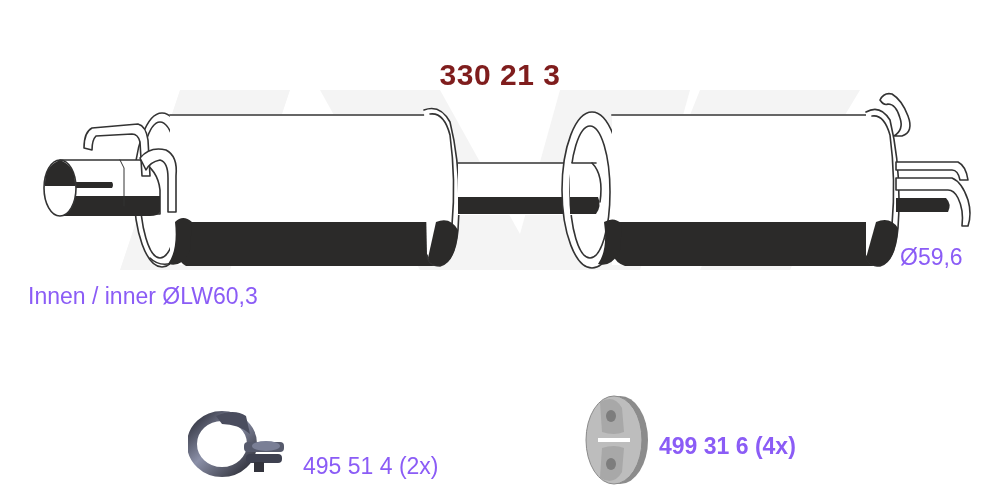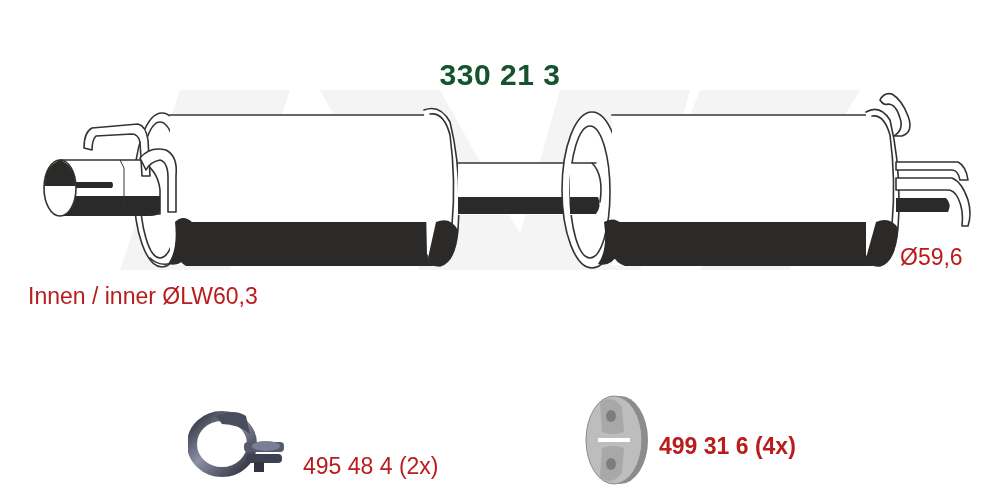--- a/index.html
+++ b/index.html
@@ -1,21 +1,21 @@
 <!DOCTYPE html>
 <html><head>
 <meta charset="utf-8">
 <style>
   html, body { margin:0; padding:0; background:#ffffff; }
   body { width:1000px; height:500px; position:relative; overflow:hidden; font-family:"Liberation Sans", sans-serif; color:#2b2a29; }
   .abs { position:absolute; }
   #watermark { left:0; top:0; width:1000px; height:500px; }
   #drawing { left:0; top:0; width:1000px; height:500px; }
-  .part-number { left:0; width:1000px; top:58px; text-align:center; font-size:30px; font-weight:bold; letter-spacing:0.5px; color:#14532d; }
-  .label { font-size:23px; color:#b91c1c; white-space:nowrap; }
+  .part-number { left:0; width:1000px; top:58px; text-align:center; font-size:30px; font-weight:bold; letter-spacing:0.5px; color:#7f1d1d; }
+  .label { font-size:23px; color:#8b5cf6; white-space:nowrap; }
   #inner-diameter-label { left:28px; top:283px; }
   #outer-diameter-label { left:900px; top:244px; }
   #clamp-label { left:303px; top:453px; }
   #hanger-label { left:659px; top:433px;font-weight:bold; }
   #clamp-icon { left:188px; top:402px; }
   #hanger-icon { left:580px; top:392px; }
 </style>
 </head>
 <body>
 
@@ -110,21 +110,21 @@
     </linearGradient>
   </defs>
   <ellipse cx="34" cy="42" rx="30" ry="28" fill="none" stroke="url(#steel)" stroke-width="10"></ellipse>
   <ellipse cx="34" cy="42" rx="22" ry="20" fill="#fff"></ellipse>
   <path d="M28,14 Q46,6 58,14 L62,32 Q50,22 34,22 Z" fill="#4a4d5e"></path>
   <rect x="56" y="40" width="40" height="10" rx="4" fill="#565a6c"></rect>
   <rect x="58" y="52" width="36" height="9" rx="4" fill="#3e4150"></rect>
   <rect x="66" y="60" width="10" height="10" fill="#33343d"></rect>
   <ellipse cx="78" cy="44" rx="14" ry="5" fill="#7a7f96"></ellipse>
 </svg>
-<div id="clamp-label" class="abs label">495 48 4 (2x)</div>
+<div id="clamp-label" class="abs label">495 51 4 (2x)</div>
 
 <svg id="hanger-icon" class="abs" width="76" height="96" viewBox="0 0 76 96" xmlns="http://www.w3.org/2000/svg">
   <ellipse cx="40" cy="48" rx="28" ry="44" fill="#8c8c8c"></ellipse>
   <ellipse cx="34" cy="48" rx="28" ry="44" fill="#bdbdbd" stroke="#8a8a8a" stroke-width="1"></ellipse>
   <path d="M20,10 Q34,2 42,16 L44,40 Q34,44 22,40 Z" fill="#a8a8a8"></path>
   <path d="M20,86 Q34,94 42,80 L44,56 Q34,52 22,56 Z" fill="#a8a8a8"></path>
   <ellipse cx="31" cy="24" rx="5" ry="6" fill="#7d7d7d"></ellipse>
   <ellipse cx="31" cy="72" rx="5" ry="6" fill="#7d7d7d"></ellipse>
   <path d="M18,46 L50,46 L50,50 L18,50 Z" fill="#fff"></path>
 </svg>

